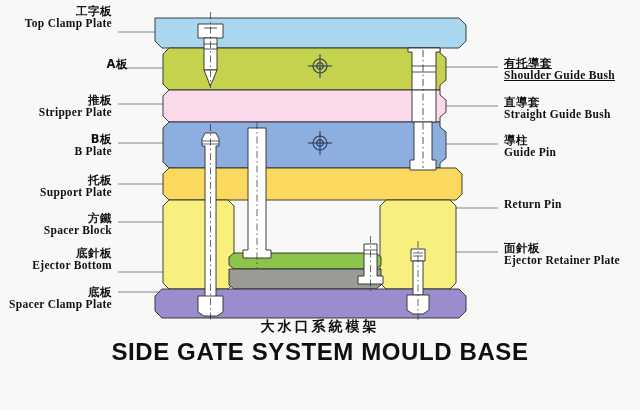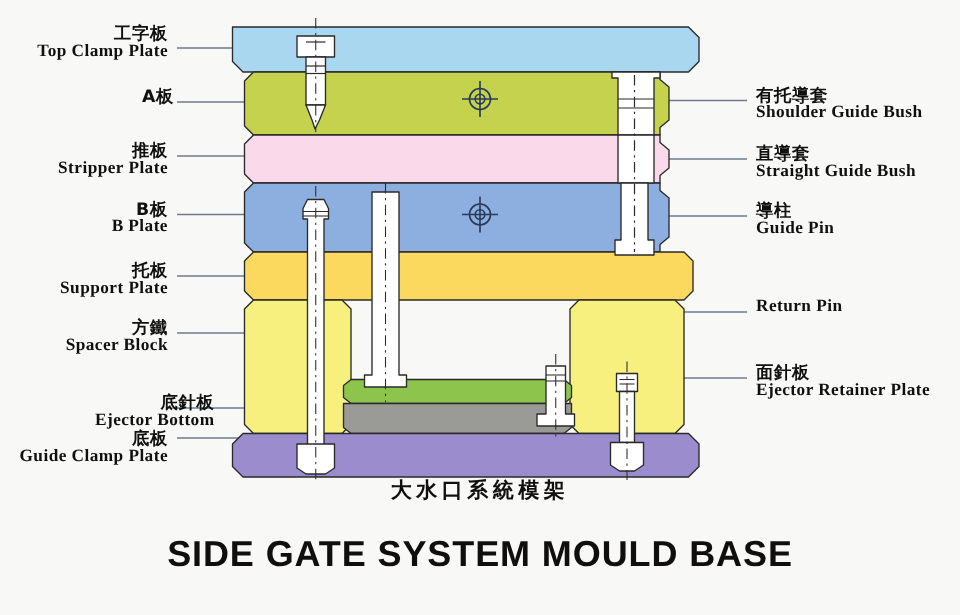--- a/index.html
+++ b/index.html
@@ -13,21 +13,21 @@
   #root{position:relative;width:640px;height:410px;}
   svg#diagram{position:absolute;left:0;top:0;width:640px;height:410px;}
 
   .lbl{position:absolute;text-align:right;line-height:1.08;color:#10100f;}
   .lbl.r{text-align:left;}
   .cn{font-family:"DejaVu Sans", sans-serif;font-weight:700;font-size:11.5px;letter-spacing:.5px;}
   .en{font-family:"Liberation Serif", serif;font-weight:700;font-size:11.5px;letter-spacing:.3px;}
 
   #title{position:absolute;left:0;right:0;text-align:center;}
   #title .t-cn{font-family:"DejaVu Sans", sans-serif;font-weight:700;font-size:14px;letter-spacing:3px;color:#100f0e;}
-  #title .t-en{font-family:"Liberation Sans", sans-serif;font-weight:700;font-size:24px;letter-spacing:.6px;color:#100f0e;margin-top:20px;}
+  #title .t-en{font-family:"Liberation Sans", sans-serif;font-weight:700;font-size:24px;letter-spacing:.6px;color:#100f0e;margin-top:2px;}
 </style>
 </head>
 <body style="background: rgb(248, 248, 246);">
 
 <div id="root">
 
   <svg id="diagram" viewBox="0 0 640 410">
     <defs>
       <clipPath id="clipAll">
           <rect x="0" y="0" width="640" height="410"></rect>
@@ -136,26 +136,26 @@
       <g fill="none" stroke="#2a3a5a" stroke-width="1.1">
         <circle cx="320" cy="143" r="7"></circle>
         <circle cx="320" cy="143" r="3.2"></circle>
         <line x1="308" y1="143" x2="332" y2="143"></line>
         <line x1="320" y1="131" x2="320" y2="155"></line>
       </g>
 
     </g>
   </svg>
 
-  <div class="lbl" style="left:0;top:16px;width:112px;">
+  <div class="lbl" style="left:0;top:5px;width:112px;">
     <div class="cn">工字板</div>
     <div class="en">Top Clamp Plate</div>
   </div>
 
-  <div class="lbl" style="left:4px;top:58px;width:112px;">
+  <div class="lbl" style="left:16px;top:58px;width:112px;">
     <div class="cn">A板</div>
   </div>
 
   <div class="lbl" style="left:0;top:133px;width:112px;">
     <div class="cn">B板</div>
     <div class="en">B Plate</div>
   </div>
 
   <div class="lbl" style="left:0;top:94px;width:112px;">
     <div class="cn">推板</div>
@@ -165,31 +165,31 @@
   <div class="lbl" style="left:0;top:174px;width:112px;">
     <div class="cn">托板</div>
     <div class="en">Support Plate</div>
   </div>
 
   <div class="lbl" style="left:0;top:212px;width:112px;">
     <div class="cn">方鐵</div>
     <div class="en">Spacer Block</div>
   </div>
 
-  <div class="lbl" style="left:0;top:262px;width:112px;margin-left:31px;">
+  <div class="lbl" style="left:0;top:247px;width:112px;">
     <div class="cn">底針板</div>
     <div class="en">Ejector Bottom</div>
   </div>
 
   <div class="lbl" style="left:0;top:286px;width:112px;">
     <div class="cn">底板</div>
-    <div class="en">Guide Clamp Plate</div>
-  </div>
-
-  <div class="lbl r" style="left:504px;top:57px;width:136px;">
+    <div class="en">Spacer Clamp Plate</div>
+  </div>
+
+  <div class="lbl r" style="left:504px;top:57px;width:136px;text-decoration:underline;">
     <div class="cn">有托導套</div>
     <div class="en">Shoulder Guide Bush</div>
   </div>
 
   <div class="lbl r" style="left:504px;top:96px;width:136px;">
     <div class="cn">直導套</div>
     <div class="en">Straight Guide Bush</div>
   </div>
 
   <div class="lbl r" style="left:504px;top:134px;width:136px;">

